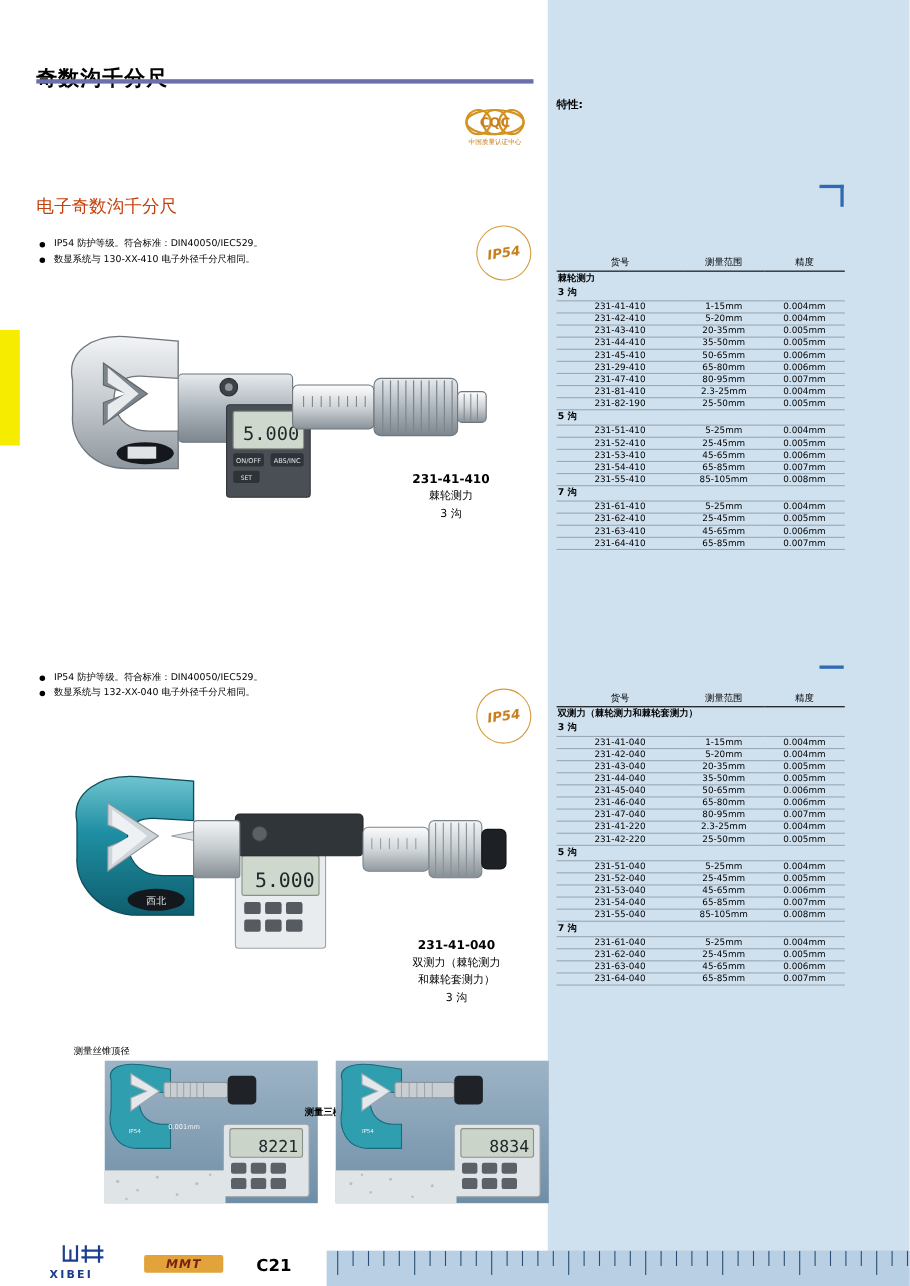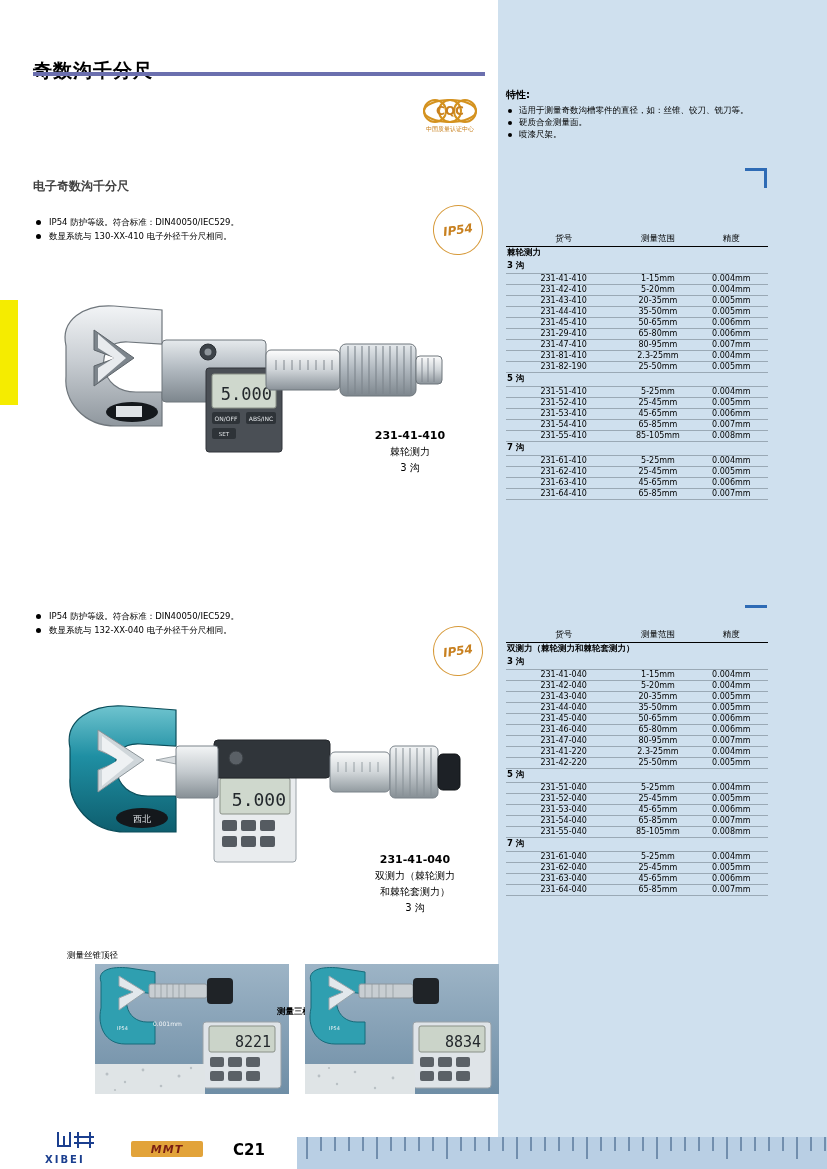--- a/index.html
+++ b/index.html
@@ -55,21 +55,21 @@
   .corner-bracket{
     position:absolute;left:745px;top:168px;width:22px;height:20px;
   }
   .corner-bracket .hb{position:absolute;left:0;top:0;width:22px;height:3px;background:#2e6bb5;}
   .corner-bracket .vb{position:absolute;right:0;top:0;width:3px;height:20px;background:#2e6bb5;}
   .blue-dash{
     position:absolute;left:745px;top:605px;width:22px;height:3px;background:#2e6bb5;
   }
   
   .sec-head{
-    position:absolute;left:33px;top:178px;font-size:12px;font-weight:bold;color:#404040;
+    position:absolute;left:33px;top:178px;font-size:16px;font-weight:normal;color:#c2410c;
   }
   
   .bl{position:absolute;width:330px;}
   .bl ul{list-style:none;margin:0;padding:0;}
   .bl li{
     position:relative;padding-left:16px;margin-bottom:2px;
     font-size:8.5px;line-height:12px;
   }
   .bl li:before{
     content:"";position:absolute;left:3px;top:4px;width:5px;height:5px;
@@ -143,25 +143,20 @@
       <circle cx="45" cy="18" r="11"></circle>
       <ellipse cx="30" cy="18" rx="26" ry="11"></ellipse>
     </g>
     <text x="30" y="22" text-anchor="middle" font-size="12" font-weight="bold" fill="#c8801f" font-family="DejaVu Sans, sans-serif">CQC</text>
     <text x="30" y="38" text-anchor="middle" font-size="6" fill="#c8801f" font-family="DejaVu Sans, sans-serif">中国质量认证中心</text>
   </svg>
 </div>
 
 <div class="features">
   <div class="h">特性:</div>
-  <ul>
-    <li>适用于测量奇数沟槽零件的直径，如：丝锥、铰刀、铣刀等。</li>
-    <li>硬质合金测量面。</li>
-    <li>喷漆尺架。</li>
-  </ul>
 </div>
 
 <div class="corner-bracket">
   <div class="hb"></div>
     <div class="vb"></div>
 </div>
 <div class="blue-dash"></div>
 
 <div class="sec-head">电子奇数沟千分尺</div>
 

